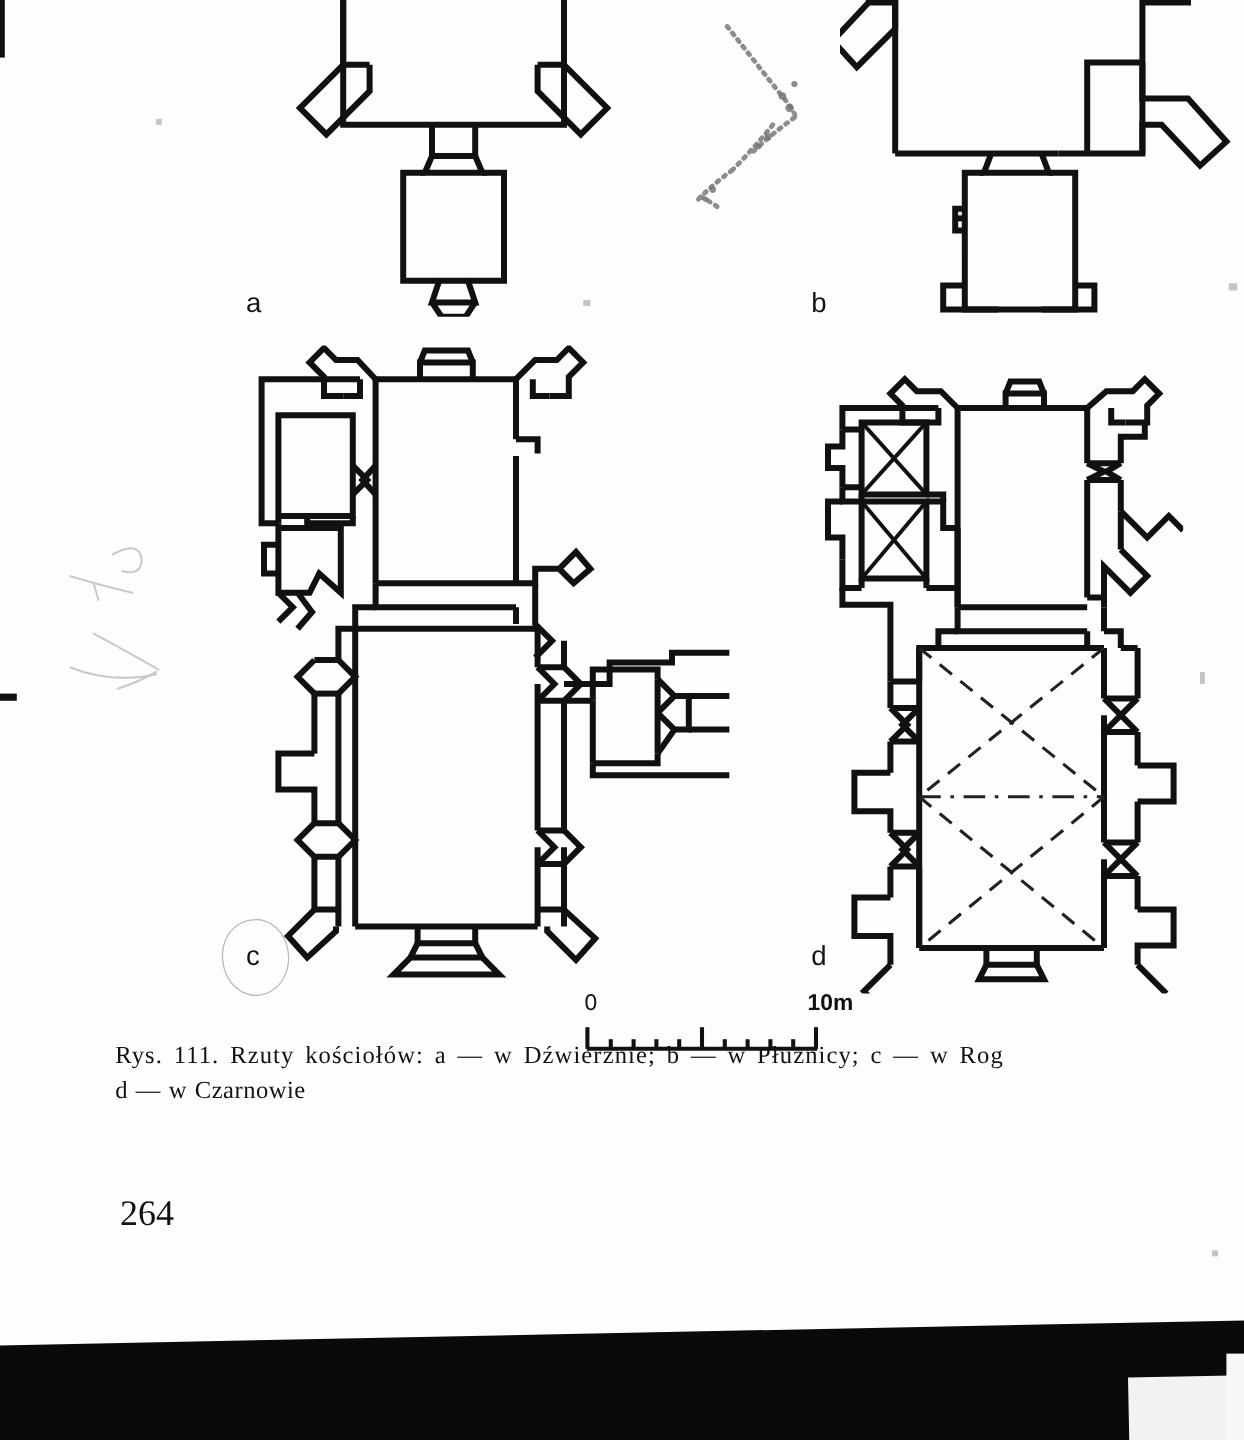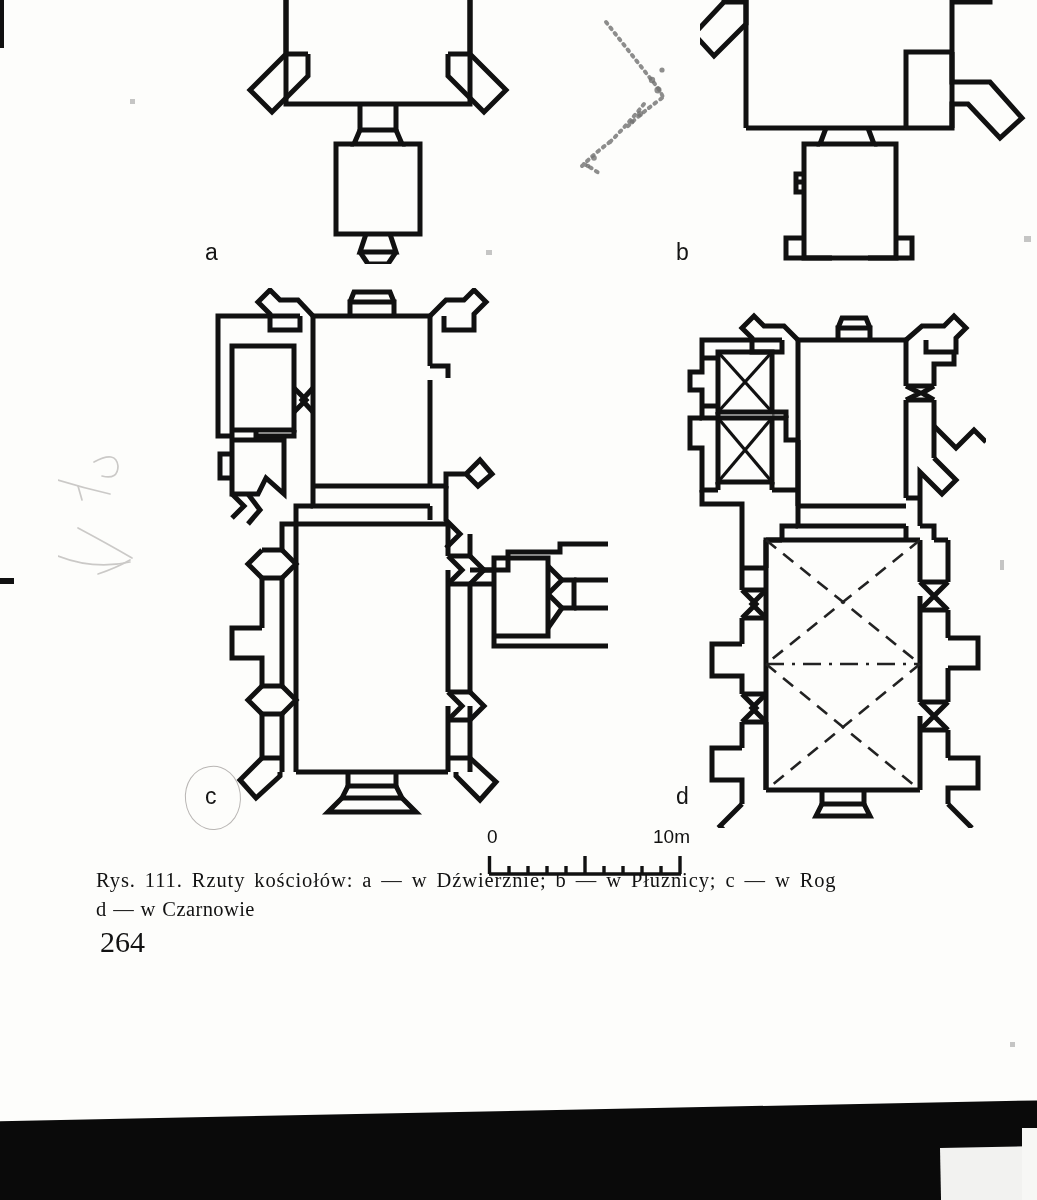--- a/index.html
+++ b/index.html
@@ -114,21 +114,21 @@
     height: 45px;
   }
   .scale-num {
     position: absolute;
     font-family: "Liberation Sans", sans-serif;
     font-size: 19px;
     color: #111;
     top: 0;
   }
   #scale-zero { left: 2px; }
-  #scale-ten  { left: 168px; }
+  #scale-ten  { left: 188px; font-weight: bold; }
 
   
   #caption {
     position: absolute;
     left: 96px;
     top: 866px;
     width: 980px;
     font-family: "Liberation Serif", serif;
     font-size: 20.5px;
     line-height: 29px;
@@ -136,21 +136,21 @@
     letter-spacing: 0.9px;
     word-spacing: 3px;
     white-space: nowrap;
   }
   #caption .ln2 { letter-spacing: 0.4px; word-spacing: 1px; }
 
   
   #page-number {
     position: absolute;
     left: 100px;
-    top: 925px;
+    top: 995px;
     font-family: "Liberation Serif", serif;
     font-size: 30px;
     color: #121212;
   }
 
   
   .margin-pencil {
     position: absolute;
     left: 58px;
     top: 432px;

